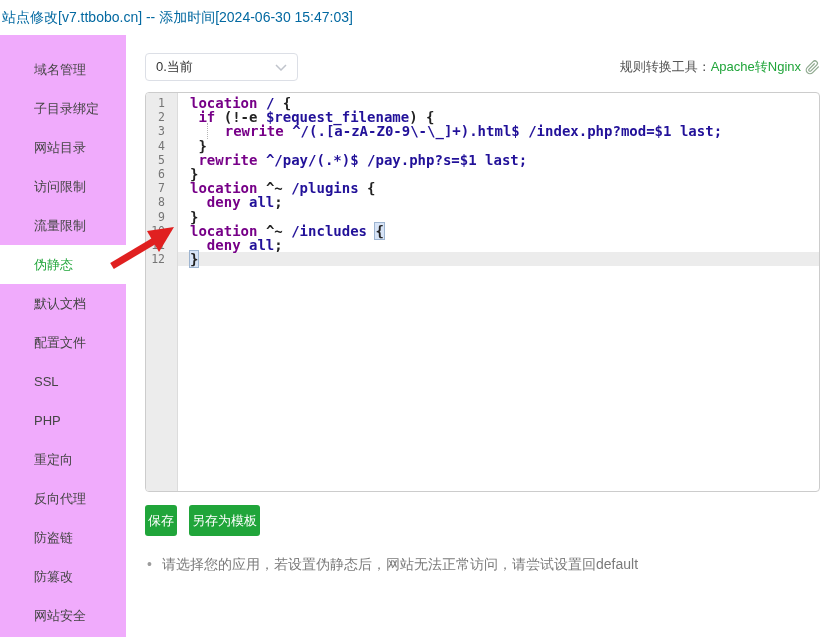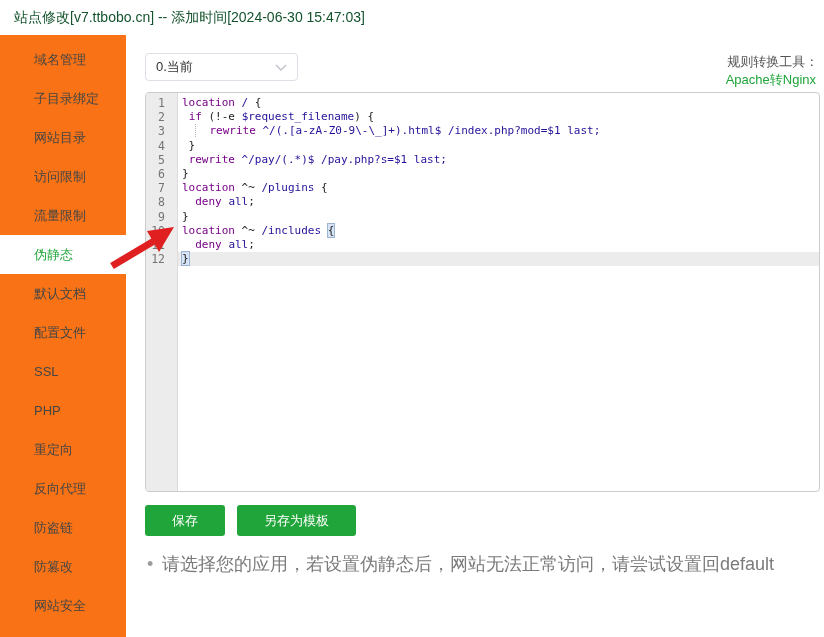--- a/index.html
+++ b/index.html
@@ -6,87 +6,87 @@
   body{
     width:824px;height:637px;position:relative;overflow:hidden;
     background:#fff;font-family:"Liberation Sans","DejaVu Sans",sans-serif;
     -webkit-font-smoothing:antialiased;
   }
   
   .titlebar{
     position:absolute;left:0;top:0;right:0;height:35px;background:#fff;
   }
   .titlebar .title{
-    display:inline-block;padding-left:14px;line-height:35px;
-    font-size:14px;color:#14532d;
+    display:inline-block;padding-left:2px;line-height:35px;
+    font-size:14px;color:#0369a1;
   }
   
   .sidebar{
     position:absolute;left:0;top:35px;bottom:0;width:126px;
-    background:#f97316;padding-top:5px;box-sizing:border-box;
+    background:#f0abfc;padding-top:15px;box-sizing:border-box;
   }
   .sb-item{
     height:39px;line-height:39px;padding-left:34px;
     font-size:13px;color:#454545;cursor:pointer;white-space:nowrap;
   }
   .sb-item.active{background:#fff;color:#20a53a;}
   
   .content{position:absolute;left:126px;top:35px;right:0;bottom:0;background:#fff;}
   
   .tpl-select{
     position:absolute;left:19px;top:18px;width:153px;height:28px;
     box-sizing:border-box;border:1px solid #dcdfe6;border-radius:4px;
     display:flex;align-items:center;justify-content:space-between;
     padding:0 10px;font-size:13px;color:#333;background:#fff;cursor:pointer;gap:24px;
   }
   
   .convert-row{
     position:absolute;right:4px;top:18px;height:28px;
-    display:flex;align-items:center;font-size:13px;flex-direction:column;
+    display:flex;align-items:center;font-size:13px;
   }
   .convert-row .lbl{color:#555;}
   .convert-row a{color:#20a53a;text-decoration:none;margin-right:4px;}
   
   .editor{
     position:absolute;left:19px;top:57px;width:675px;height:400px;
     box-sizing:border-box;border:1px solid #ccc;border-radius:4px;
     display:flex;overflow:hidden;background:#fff;
     font-family:"DejaVu Sans Mono","Liberation Mono",monospace;
   }
   .gutter{
     width:32px;flex:0 0 32px;background:#ececec;border-right:1px solid #dcdcdc;
     padding-top:3px;box-sizing:border-box;
   }
   .ln{
     height:14.2px;line-height:14.2px;text-align:right;padding-right:12px;
     font-size:11.5px;color:#757575;
   }
   .codearea{flex:1;padding-top:3px;overflow:hidden;}
   .cl{
-    height:14.2px;line-height:14.2px;white-space:pre;font-size:11px;
-    padding-left:4px;color:#222;
+    height:14.2px;line-height:14.2px;white-space:pre;font-size:14px;
+    padding-left:12px;color:#222;font-weight:bold;
   }
   .cl.active{background:#ececec;}
   .t-k{color:#770088;}
   .t-a{color:#221199;}
   .t-p{color:#222;}
   .t-bm{color:#222;background:#d7e4f7;box-shadow:0 0 0 1px #9db4d0;}
   .t-ig{border-left:1px dotted #b5b5b5;}
   
   .btnrow{position:absolute;left:19px;top:470px;display:flex;gap:12px;}
   .btn{
-    height:31px;padding:0 27px;background:#20a53a;color:#fff;border:none;
+    height:31px;padding:0 3px;background:#20a53a;color:#fff;border:none;
     border-radius:3px;font-size:13px;font-family:inherit;cursor:pointer;
   }
   
   .notes{
     position:absolute;left:21px;top:521px;margin:0;padding:0;list-style:none;
   }
   .notes li{
-    position:relative;padding-left:15px;font-size:18px;color:#7a7a7a;
+    position:relative;padding-left:15px;font-size:14px;color:#7a7a7a;
     line-height:16px;margin-bottom:11px;white-space:nowrap;
   }
   .notes li::before{
     content:"\2022";position:absolute;left:0;top:0;color:#9c9c9c;
   }
   
   .arrow{position:absolute;left:100px;top:220px;pointer-events:none;}
 </style>
 </head>
 <body>

